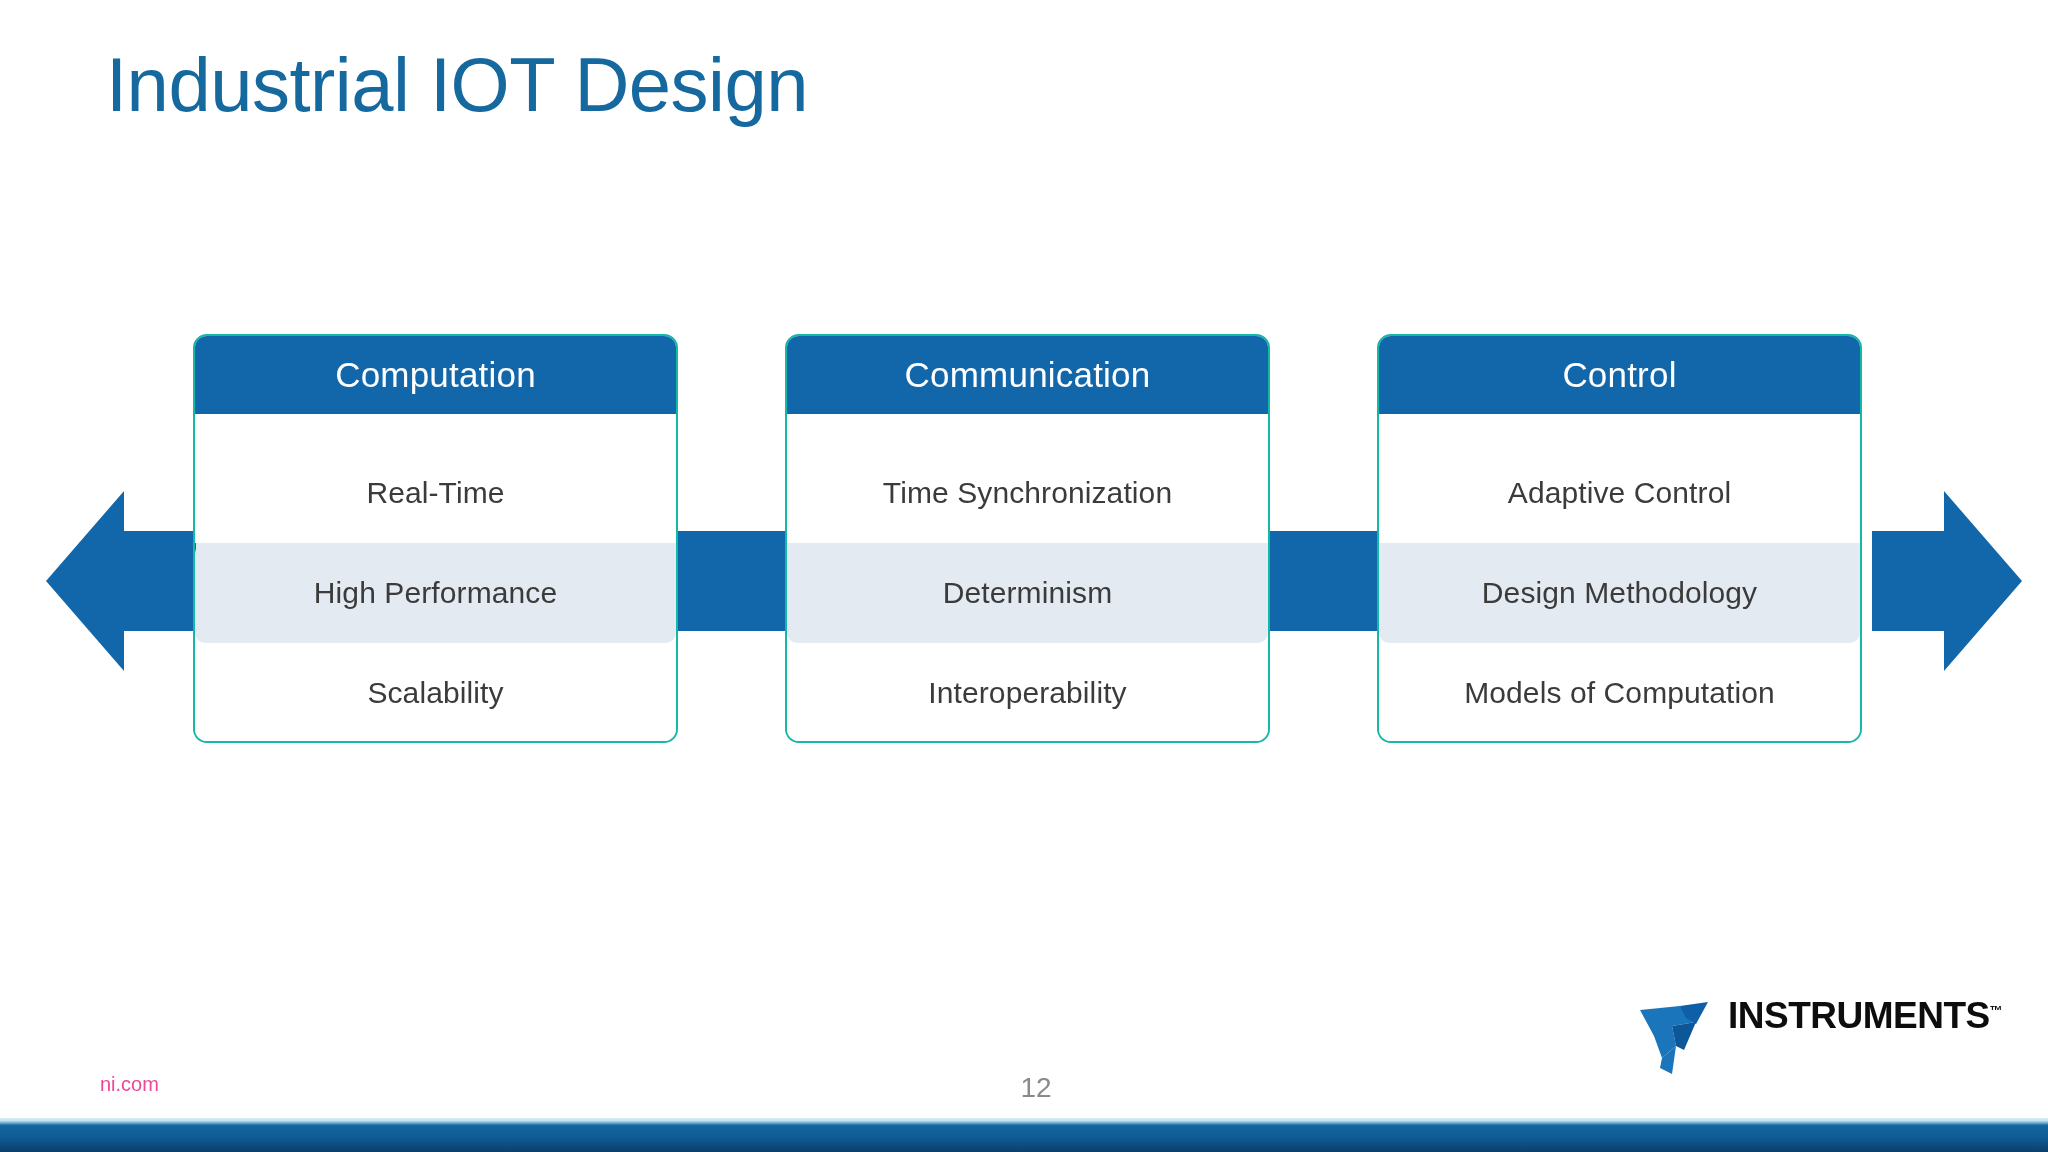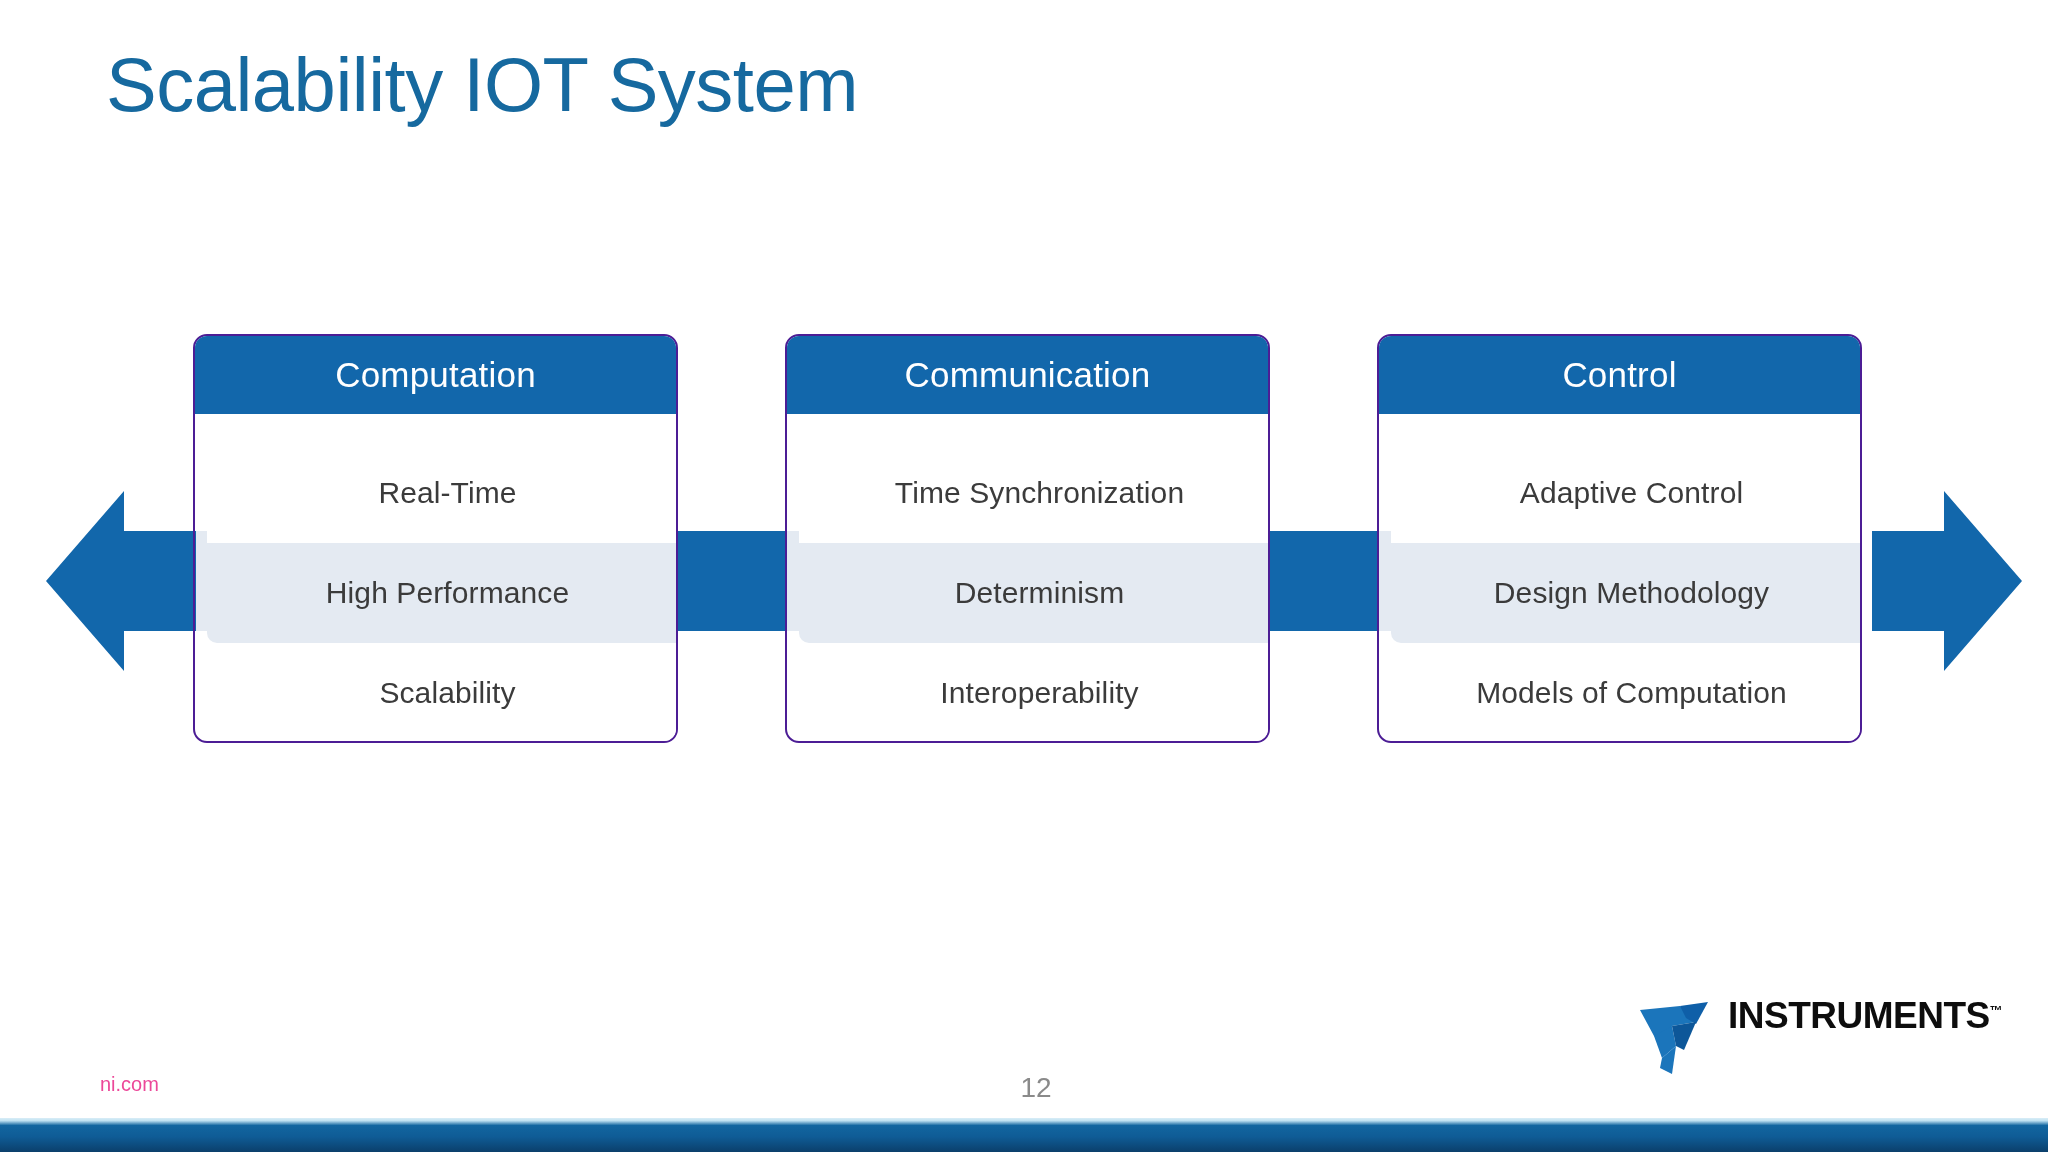--- a/index.html
+++ b/index.html
@@ -74,21 +74,21 @@
   .arrow.left  { left: 46px; }
   .arrow.right { left: 1872px; }
   .arrow svg { display: block; width: 150px; height: 190px; }
 
   
   .card {
     position: absolute;
     top: 334px;
     width: 485px;
     height: 409px;
-    border: 2px solid #4c1d95;
+    border: 2px solid #14b8a6;
     border-radius: 14px;
     background: transparent;
     box-sizing: border-box;
     overflow: hidden;
   }
   .card.card1 { left: 193px; }
   .card.card2 { left: 785px; }
   .card.card3 { left: 1377px; }
 
   .card-header {
@@ -103,21 +103,21 @@
     letter-spacing: 0.2px;
   }
 
   .card-body {
     position: relative;
     height: 327px;
   }
 
   .card-row {
     position: absolute;
-    left: 12px;
+    left: 0;
     width: 100%;
     display: flex;
     align-items: center;
     justify-content: center;
     font-size: 30px;
     color: #3b3b3b;
     letter-spacing: 0.1px;
     white-space: nowrap;
   }
   .card-row.r1 { top: 29px;  height: 100px; background: #ffffff; }
@@ -189,21 +189,21 @@
     font-weight: 700;
     vertical-align: super;
     letter-spacing: 0;
   }
 </style>
 </head>
 <body>
 
 <div class="slide">
 
-  <div class="slide-title">Scalability IOT System</div>
+  <div class="slide-title">Industrial IOT Design</div>
 
   <div class="diagram">
 
     <div class="middle-band"></div>
 
     <div class="connector c1"></div>
     <div class="connector c2"></div>
 
     <div class="arrow left">
       <svg viewBox="0 0 150 190" xmlns="http://www.w3.org/2000/svg">

